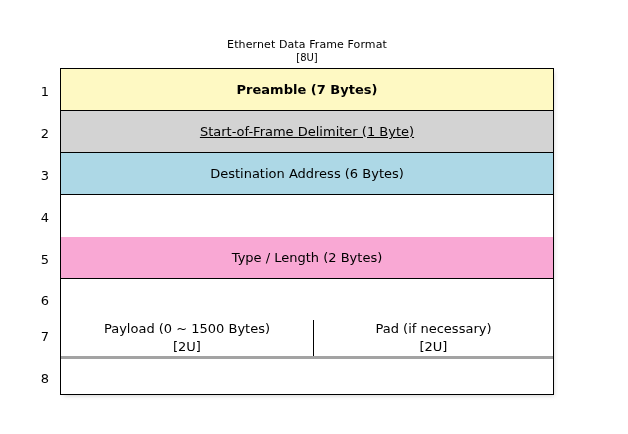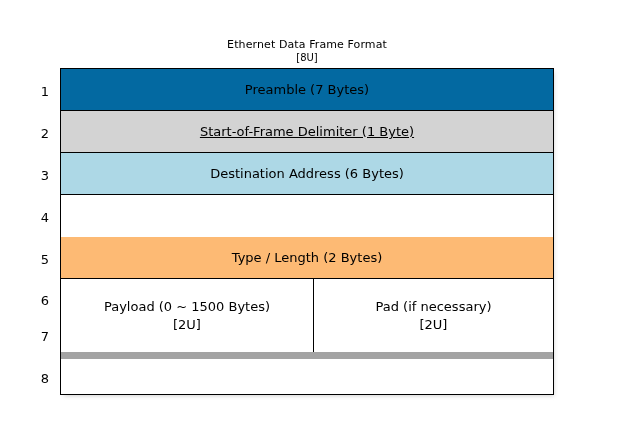--- a/index.html
+++ b/index.html
@@ -102,22 +102,23 @@
   .row .cell-text {
     line-height: 17px;
     white-space: pre-line;
   }
 
   .split-row {
     position: absolute;
     left: 0;
     width: 492px;
     box-sizing: border-box;
-    border-bottom: 7px solid #a3a3a3;
+    border-bottom: 3px solid #a3a3a3;
     display: flex;
+    align-items: flex-end;
   }
   .split-cell {
     box-sizing: border-box;
     display: flex;
     align-items: center;
     justify-content: center;
     font-size: 13px;
     color: #000000;
     text-align: center;
   }
@@ -151,34 +152,34 @@
     <span class="gutter-num" style="top:184px">5</span>
     <span class="gutter-num" style="top:225px">6</span>
     <span class="gutter-num" style="top:261px">7</span>
     <span class="gutter-num" style="top:303px">8</span>
   </div>
 
   <div class="frame-shadow"></div>
 
   <div class="frame">
 
-    <div class="row" style="top:0px; height:42px; background:#0369a1;">
+    <div class="row" style="top:0px; height:42px; background:#fef9c3;font-weight:bold;">
       <span class="cell-text">Preamble (7 Bytes)</span>
     </div>
 
     <div class="row" style="top:42px; height:42px; background:#d3d3d3;text-decoration:underline;">
       <span class="cell-text">Start-of-Frame Delimiter (1 Byte)</span>
     </div>
 
     <div class="row" style="top:84px; height:42px; background:#add8e6;">
       <span class="cell-text">Destination Address (6 Bytes)</span>
     </div>
 
 
-    <div class="row" style="top:168px; height:42px; background:#fdba74;">
+    <div class="row" style="top:168px; height:42px; background:#f9a8d4;">
       <span class="cell-text">Type / Length (2 Bytes)</span>
     </div>
 
     <div class="split-row" style="top:210px; height:80px; background:#ffffff;">
       <div class="split-cell left">
         <span class="cell-text">Payload (0 ~ 1500 Bytes)
 [2U]</span>
       </div>
       <div class="split-cell right">
         <span class="cell-text">Pad (if necessary)

